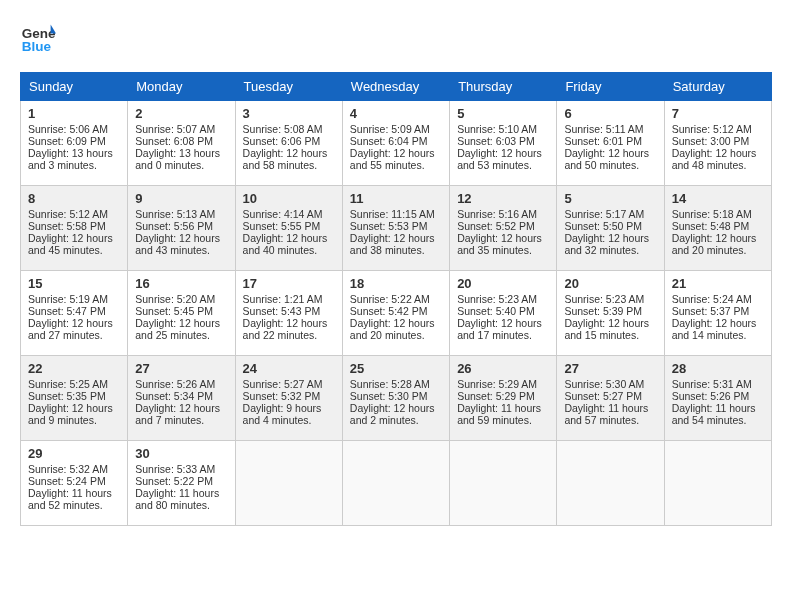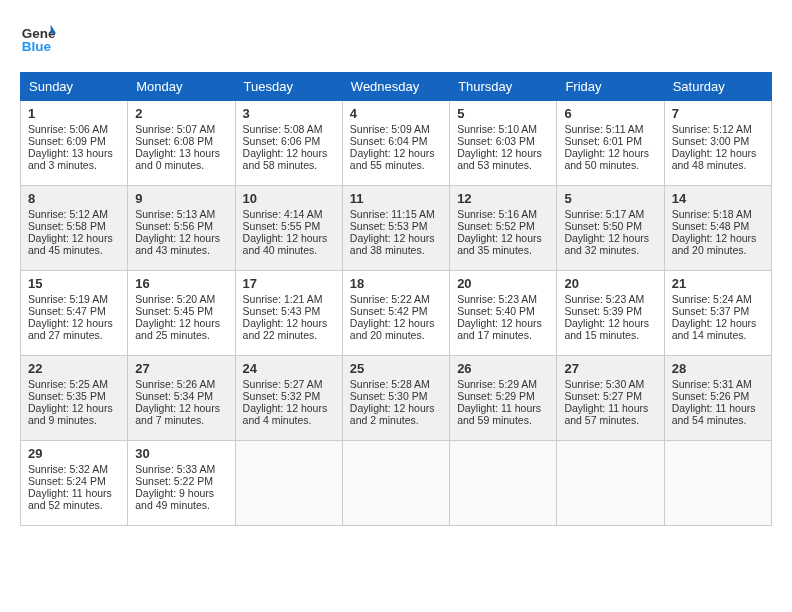--- a/index.html
+++ b/index.html
@@ -246,21 +246,21 @@
         <td>
           <span class="day-num">27</span>
           <span>Sunrise: 5:26 AM</span><br>
           <span>Sunset: 5:34 PM</span><br>
           <span>Daylight: 12 hours and 7 minutes.</span>
         </td>
         <td>
           <span class="day-num">24</span>
           <span>Sunrise: 5:27 AM</span><br>
           <span>Sunset: 5:32 PM</span><br>
-          <span>Daylight: 12 hours and 4 minutes.</span>
+          <span>Daylight: 9 hours and 4 minutes.</span>
         </td>
         <td>
           <span class="day-num">25</span>
           <span>Sunrise: 5:28 AM</span><br>
           <span>Sunset: 5:30 PM</span><br>
           <span>Daylight: 12 hours and 2 minutes.</span>
         </td>
         <td>
           <span class="day-num">26</span>
           <span>Sunrise: 5:29 AM</span><br>
@@ -284,21 +284,21 @@
         <td>
           <span class="day-num">29</span>
           <span>Sunrise: 5:32 AM</span><br>
           <span>Sunset: 5:24 PM</span><br>
           <span>Daylight: 11 hours and 52 minutes.</span>
         </td>
         <td>
           <span class="day-num">30</span>
           <span>Sunrise: 5:33 AM</span><br>
           <span>Sunset: 5:22 PM</span><br>
-          <span>Daylight: 9 hours and 49 minutes.</span>
+          <span>Daylight: 11 hours and 80 minutes.</span>
         </td>
         <td class="cell-empty"></td>
         <td class="cell-empty"></td>
         <td class="cell-empty"></td>
         <td class="cell-empty"></td>
         <td class="cell-empty"></td>
       </tr>
     </tbody>
 </table>
 

